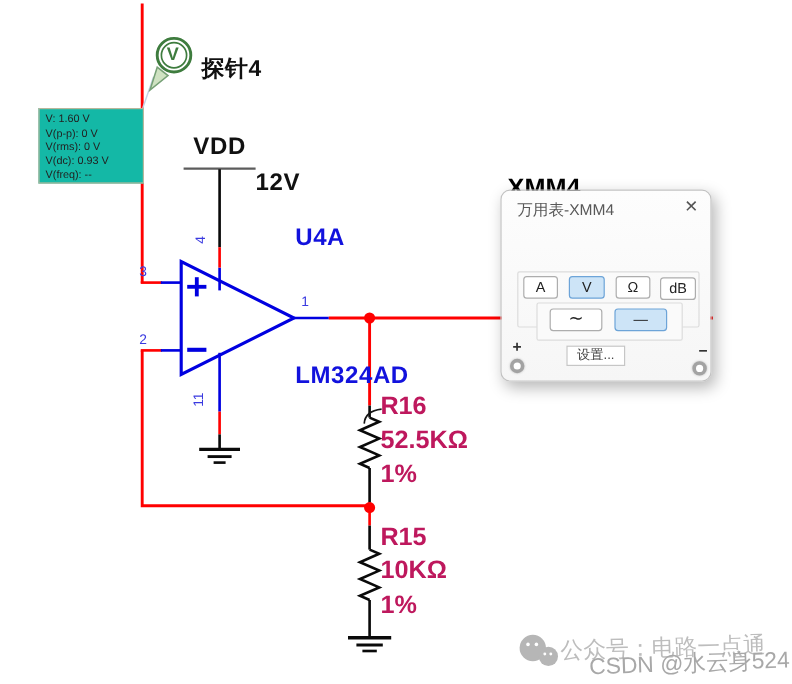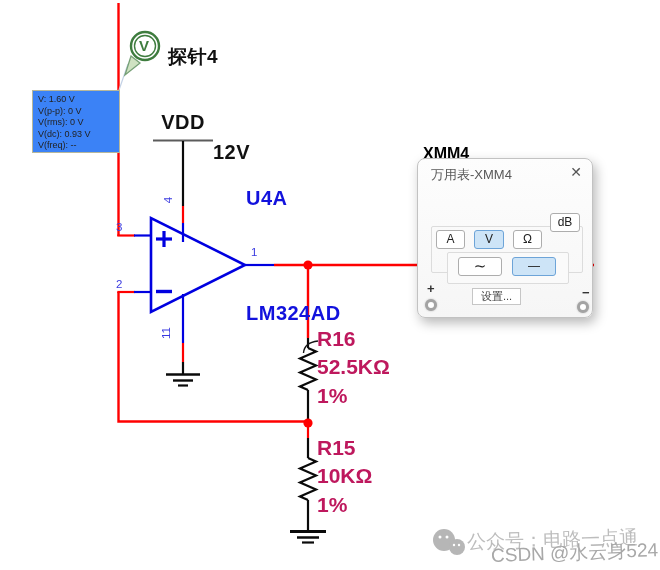--- a/index.html
+++ b/index.html
@@ -8,21 +8,21 @@
   #stage { position:relative; width:660px; height:570px; background:#fff; }
   #wires { position:absolute; left:0; top:0; z-index:1; }
   .lbl { position:absolute; white-space:nowrap; color:#111; }
   .big  { font-size:20px; font-weight:bold; letter-spacing:0.5px; }
   .blue { color:#1212dd; }
   .pinlbl { font-size:11.5px; color:#3a3ae0; z-index:2; }
   .pin-rot { width:22px; text-align:center; transform:rotate(-90deg); transform-origin:center; }
   .reslbl { font-size:21px; font-weight:bold; color:#be185d; z-index:2; }
   
   #tooltip { position:absolute; left:32px; top:90px; width:88px; height:63px;
-             background:#3b82f6; border:1px solid #b7b79b; z-index:3;
+             background:#14b8a6; border:1px solid #b7b79b; z-index:3;
              padding:3px 0 0 5px; }
   #tooltip div { font-size:9px; line-height:11.6px; color:#222; }
   
   #mm { position:absolute; left:417px; top:158px; width:176px; height:160px;
         background:linear-gradient(#fdfdfd,#f6f6f6); border:1px solid #c2c2c2;
         border-radius:8px; box-shadow:3px 5px 12px rgba(0,0,0,0.28); z-index:10; }
   #mm-title { position:absolute; left:13px; top:7px; font-size:13px; color:#585858; }
   #mm-close { position:absolute; right:10px; top:5px; font-size:14px; color:#555; cursor:default; }
   #mm-display { position:absolute; left:7px; top:30px; width:161px; height:28px;
         background:#060606; color:#fff; font-size:21px; text-align:center;
@@ -35,21 +35,21 @@
   .term { position:absolute; width:12px; height:12px; border-radius:50%;
         border:3.5px solid #a3a3a3; background:#fff; box-shadow:0 0 2px rgba(0,0,0,.25); }
   .termlbl { position:absolute; font-size:13px; font-weight:bold; color:#333; }
   #mm-settings { position:absolute; left:54px; top:129px; width:49px; height:17px;
         background:#fff; border:1px solid #c6c6c6; font-size:11px; color:#444;
         text-align:center; line-height:15px; }
   
   .wm { position:absolute; z-index:5; font-size:19px; }
   #wm-wechat-text { left:467px; top:527px; color:#bdbdbd; transform:rotate(-1.5deg); }
   #wm-csdn-text { left:491px; top:540px; color:#a8a8a8; transform:rotate(-2deg); }
-  #xmm-tag { position:absolute; left:423px; top:145px; font-size:16px; font-weight:bold;
+  #xmm-tag { position:absolute; left:423px; top:145px; font-size:21px; font-weight:bold;
         color:#000; z-index:2; }
 </style>
 </head>
 <body>
 
 <div id="stage">
 
   <svg id="wires" width="660" height="570">
 
     <g>
@@ -156,21 +156,21 @@
   <div id="xmm-tag">XMM4</div>
 
   <div id="mm">
     <div id="mm-title">万用表-XMM4</div>
     <div id="mm-close">✕</div>
 
     <div class="gbox" style="left:13px; top:67px; width:152px; height:47px;"></div>
     <div class="mmbtn" style="left:18px; top:71px; width:29px;">A</div>
     <div class="mmbtn sel" style="left:56px; top:71px; width:30px;">V</div>
     <div class="mmbtn" style="left:95px; top:71px; width:29px;">Ω</div>
-    <div class="mmbtn" style="left:132px; top:54px; width:30px;">dB</div>
+    <div class="mmbtn" style="left:132px; top:72px; width:30px;">dB</div>
 
     <div class="gbox" style="left:29px; top:93px; width:122px; height:32px; background:#fafafa;"></div>
     <div class="mmbtn" style="left:40px; top:98px; width:44px; font-size:15px; line-height:15px;">∼</div>
     <div class="mmbtn sel" style="left:94px; top:98px; width:44px;">—</div>
 
     <div class="termlbl" style="left:9px; top:122px;">+</div>
     <div class="term" style="left:7px; top:140px;"></div>
     <div class="termlbl" style="left:164px; top:126px;">−</div>
     <div class="term" style="left:159px; top:142px;"></div>
 

